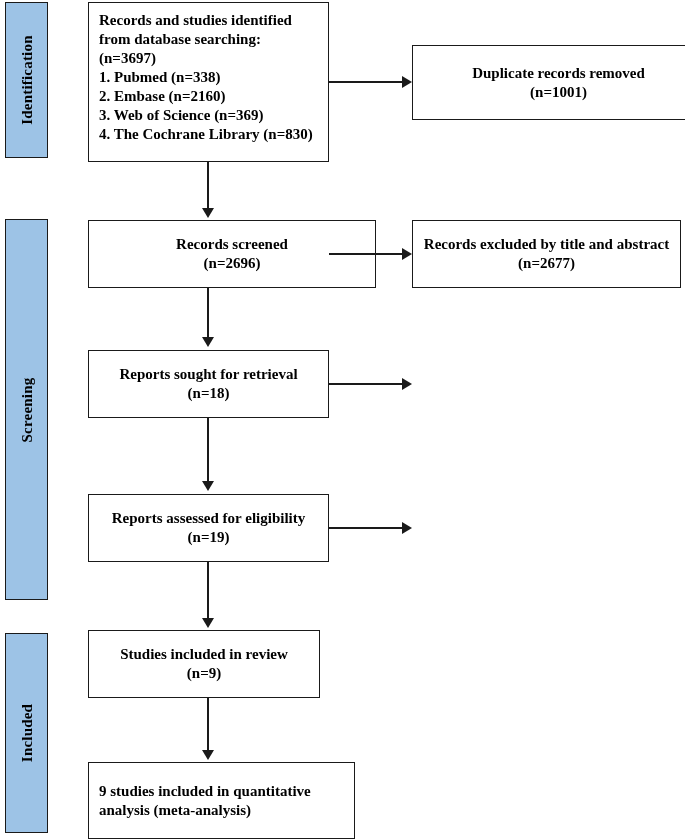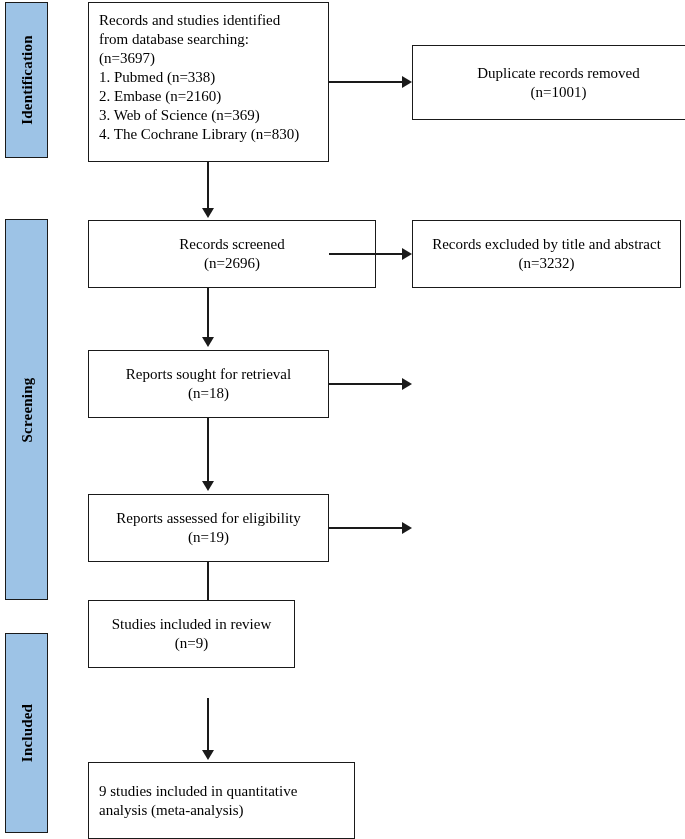--- a/index.html
+++ b/index.html
@@ -43,20 +43,21 @@
     border: 1.5px solid #1a1a1a;
     box-sizing: border-box;
   }
   .box .box-text {
     position: absolute;
     left: 0;
     right: 0;
     font-size: 15px;
     line-height: 1.27;
     white-space: pre-line;
+    font-weight: bold;
   }
   .box.center .box-text {
     top: 50%;
     transform: translateY(-50%);
     text-align: center;
     padding: 0 6px;
   }
   .box.left .box-text {
     top: 8px;
     text-align: left;
@@ -131,21 +132,21 @@
   <div class="conn v" style="left:207px; top:162px; width:2px; height:48px;"></div>
   <div class="arrowhead down" style="left:202px; top:208px;"></div>
 
   <div class="box center" style="left:88px; top:220px; width:288px; height:68px;">
     <div class="box-text">Records screened
 (n=2696)</div>
   </div>
 
   <div class="box center" style="left:412px; top:220px; width:269px; height:68px;">
     <div class="box-text">Records excluded by title and abstract
-(n=3232)</div>
+(n=2677)</div>
   </div>
 
   <div class="conn h" style="left:329px; top:253px; width:74px;"></div>
   <div class="arrowhead right" style="left:402px; top:248px;"></div>
 
   <div class="conn v" style="left:207px; top:288px; width:2px; height:50px;"></div>
   <div class="arrowhead down" style="left:202px; top:337px;"></div>
 
   <div class="box center" style="left:88px; top:350px; width:241px; height:68px;">
     <div class="box-text">Reports sought for retrieval
@@ -164,21 +165,21 @@
 (n=19)</div>
   </div>
 
 
   <div class="conn h" style="left:329px; top:527px; width:74px;"></div>
   <div class="arrowhead right" style="left:402px; top:522px;"></div>
 
   <div class="conn v" style="left:207px; top:562px; width:2px; height:57px;"></div>
   <div class="arrowhead down" style="left:202px; top:618px;"></div>
 
-  <div class="box center" style="left:88px; top:600px; width:207px; height:68px;">
+  <div class="box center" style="left:88px; top:630px; width:232px; height:68px;">
     <div class="box-text">Studies included in review
 (n=9)</div>
   </div>
 
   <div class="conn v" style="left:207px; top:698px; width:2px; height:53px;"></div>
   <div class="arrowhead down" style="left:202px; top:750px;"></div>
 
   <div class="box left-mid" style="left:88px; top:762px; width:267px; height:77px;">
     <div class="box-text">9 studies included in quantitative
 analysis (meta-analysis)</div>

